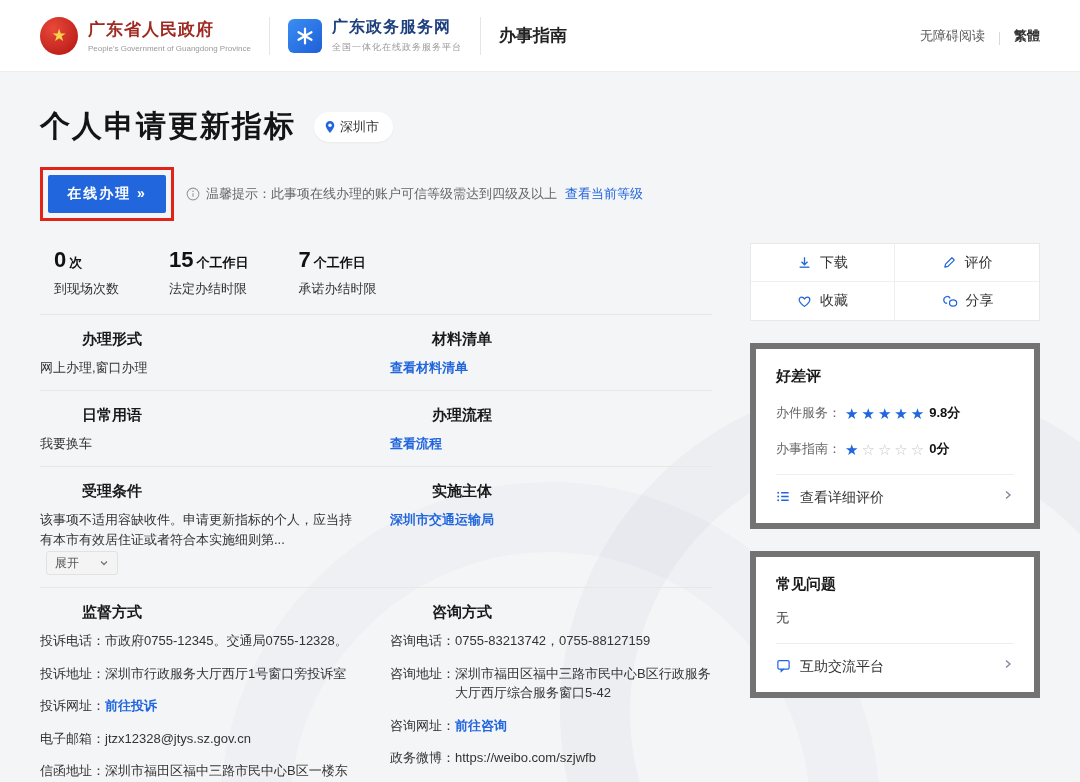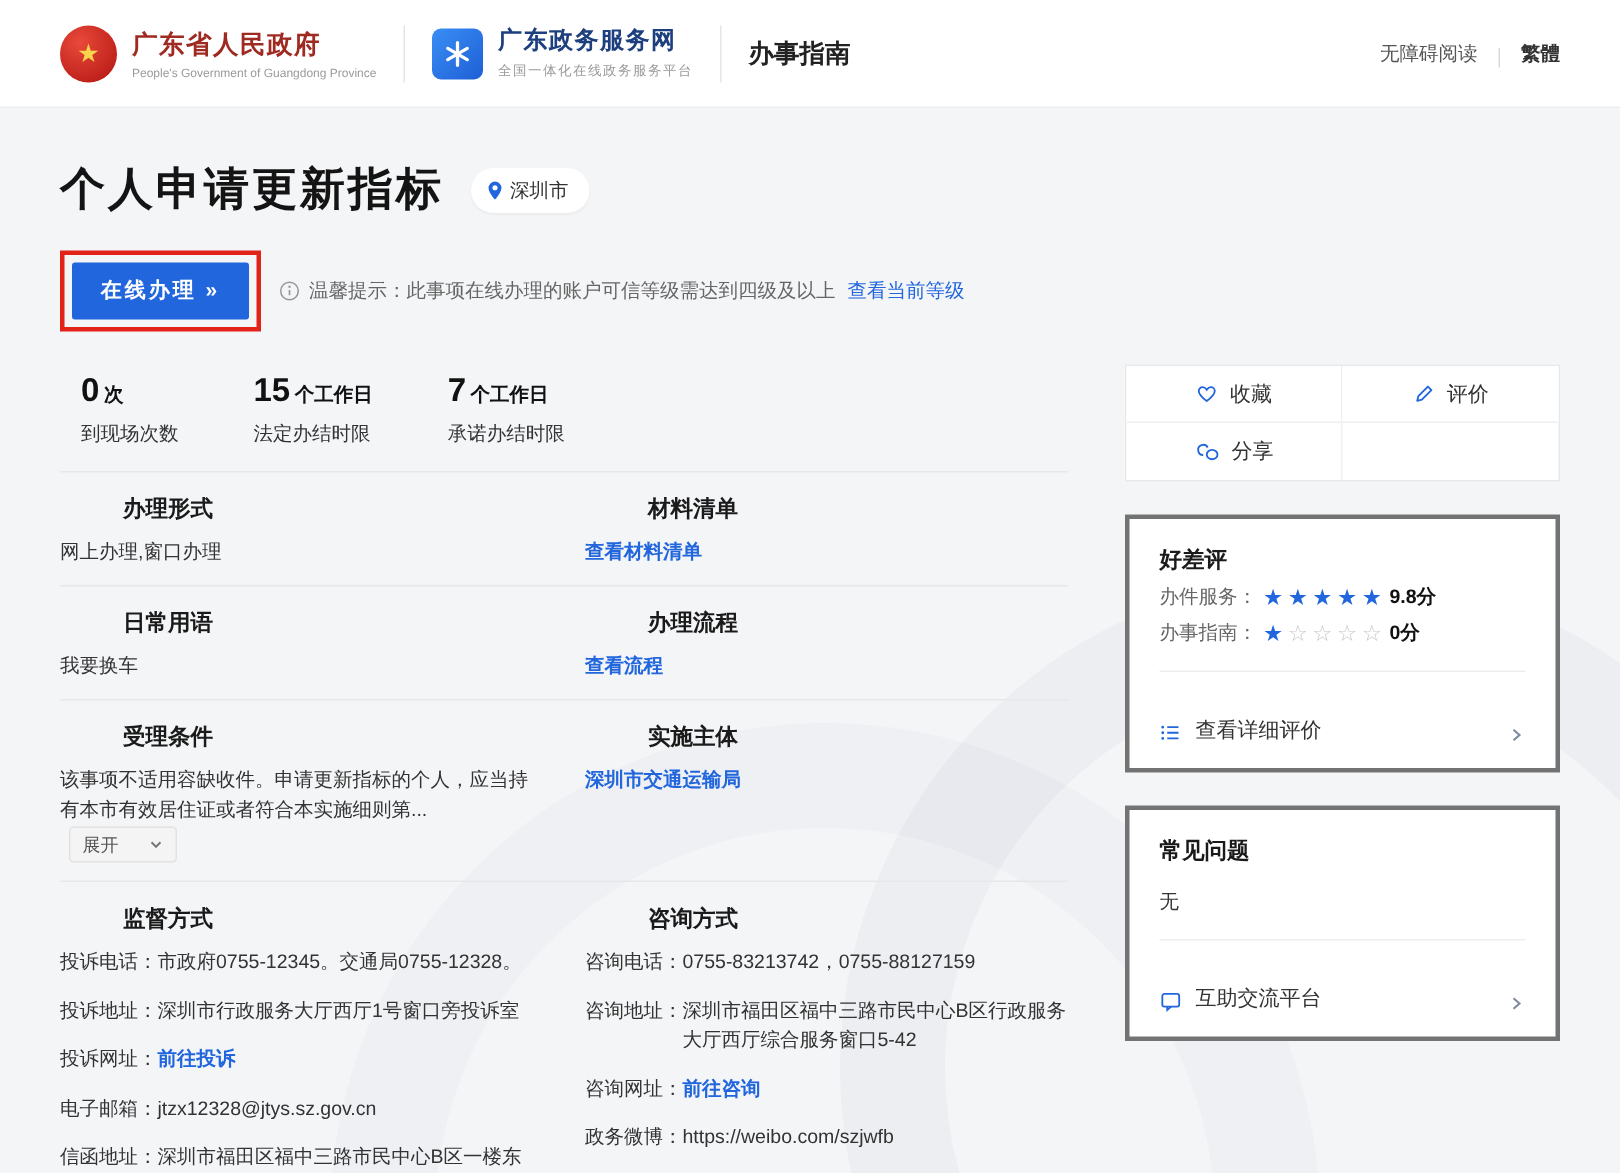--- a/index.html
+++ b/index.html
@@ -96,29 +96,29 @@
   .action-grid {
     display:grid; grid-template-columns:1fr 1fr; background:#fff; border:1px solid #e8e8e8;
   }
   .action-btn {
     height:38px; display:flex; align-items:center; justify-content:center; gap:8px;
     font-size:14px; color:#333; cursor:pointer; background:#fff;
   }
   .action-btn:nth-child(1), .action-btn:nth-child(2) { border-bottom:1px solid #efefef; }
   .action-btn:nth-child(odd) { border-right:1px solid #efefef; }
 
-  .card { background:#fff; border:3px solid #737373; margin-top:22px; padding:18px 20px 16px; }
+  .card { background:#fff; border:6px solid #737373; margin-top:22px; padding:18px 20px 16px; }
   .card-title { font-size:15px; font-weight:700; color:#1a1a1a; }
-  .rate-row { display:flex; align-items:center; margin-top:6px; font-size:13px; color:#666; }
+  .rate-row { display:flex; align-items:center; margin-top:18px; font-size:13px; color:#666; }
   .stars { margin-left:4px; font-size:15px; letter-spacing:3px; line-height:1; }
   .stars-filled { color:#2166dd; }
   .stars-empty { color:#c8c8c8; }
   .score { margin-left:2px; font-weight:700; color:#111; }
   .card-hr { height:1px; background:#eee; margin-top:16px; }
-  .card-link-row { display:flex; align-items:flex-end; margin-top:30px; cursor:pointer; }
+  .card-link-row { display:flex; align-items:flex-start; margin-top:14px; cursor:pointer; }
   .card-link-label { font-size:14px; color:#333; margin-left:9px; }
   .chev { margin-left:auto; display:flex; align-items:center; }
   .faq-empty { font-size:13px; color:#333; margin-top:15px; }
   .icon { display:inline-flex; align-items:center; justify-content:center; }
 </style>
 </head>
 <body>
 
 <div class="bg-deco1"></div>
 <div class="bg-deco2"></div>
@@ -309,32 +309,41 @@
       </div>
 
     </div>
 
     <aside class="sidebar">
 
       <div class="action-grid">
         <div class="action-btn">
           <span class="icon">
             <svg width="15" height="15" viewBox="0 0 16 16" fill="none">
-                <path d="M8 13.2C4.3 10.5 2.3 8.4 2.3 6.1c0-1.6 1.2-2.8 2.7-2.8 1.1 0 2.2.7 3 1.9.8-1.2 1.9-1.9 3-1.9 1.5 0 2.7 1.2 2.7 2.8 0 2.3-2 4.4-5.7 7.1Z" stroke="#2166dd" stroke-width="1.3"></path>
-              </svg>
-          </span>
-          <span>收藏</span>
+                <path d="M8 2.5v7.5M4.8 7.2 8 10.4l3.2-3.2" stroke="#2166dd" stroke-width="1.4"></path>
+                <path d="M2.8 13h10.4" stroke="#2166dd" stroke-width="1.4"></path>
+              </svg>
+          </span>
+          <span>下载</span>
         </div>
         <div class="action-btn">
           <span class="icon">
             <svg width="15" height="15" viewBox="0 0 16 16" fill="none">
                 <path d="m3 13 .8-3.3 6.8-6.8 2.5 2.5-6.8 6.8L3 13Z" stroke="#2166dd" stroke-width="1.3" stroke-linejoin="round"></path>
               </svg>
           </span>
           <span>评价</span>
+        </div>
+        <div class="action-btn">
+          <span class="icon">
+            <svg width="15" height="15" viewBox="0 0 16 16" fill="none">
+                <path d="M8 13.2C4.3 10.5 2.3 8.4 2.3 6.1c0-1.6 1.2-2.8 2.7-2.8 1.1 0 2.2.7 3 1.9.8-1.2 1.9-1.9 3-1.9 1.5 0 2.7 1.2 2.7 2.8 0 2.3-2 4.4-5.7 7.1Z" stroke="#2166dd" stroke-width="1.3"></path>
+              </svg>
+          </span>
+          <span>收藏</span>
         </div>
         <div class="action-btn">
           <span class="icon">
             <svg width="17" height="14" viewBox="0 0 18 14" fill="none">
                 <path d="M6.5 9.5a3.6 3.6 0 1 1 3.2-5.3" stroke="#2166dd" stroke-width="1.3"></path>
                 <path d="M9 9.2a3.8 3.3 0 1 1 7.6 0 3.8 3.3 0 0 1-7.6 0Z" stroke="#2166dd" stroke-width="1.3"></path>
               </svg>
           </span>
           <span>分享</span>
         </div>

